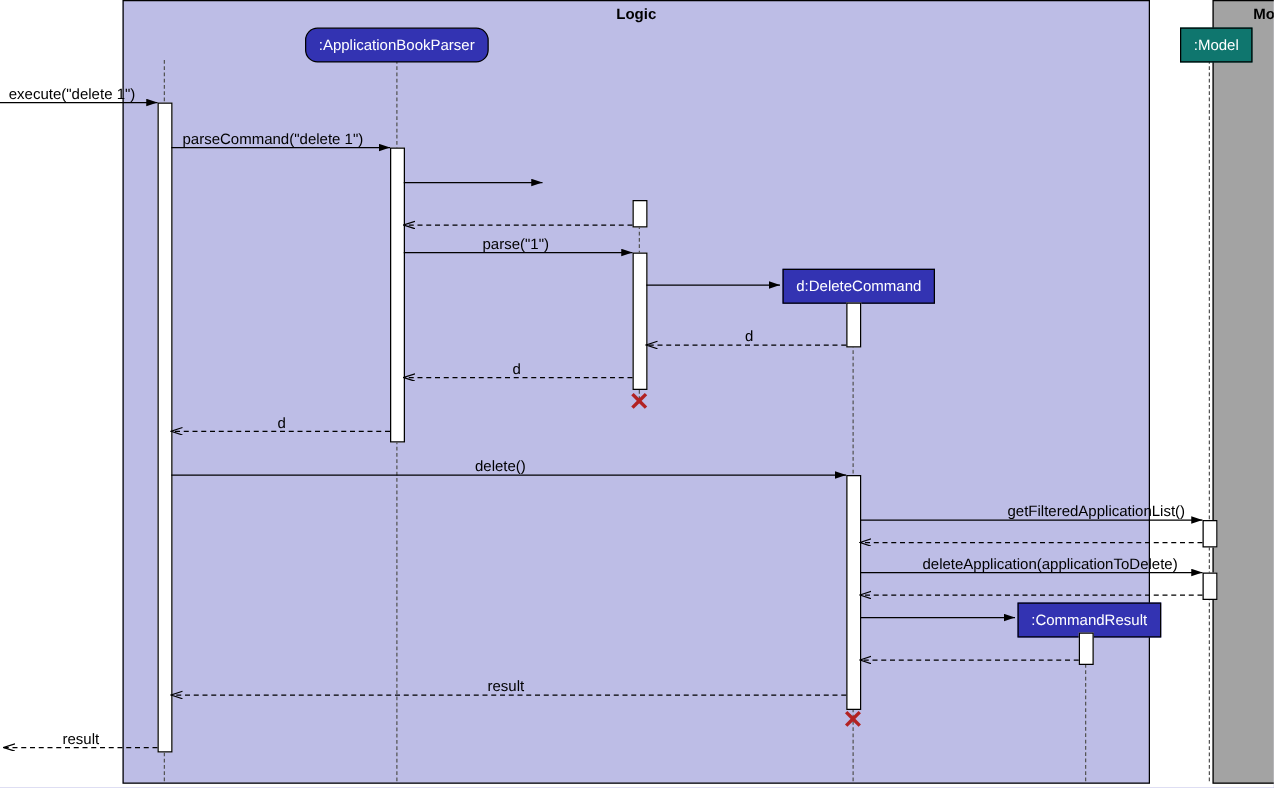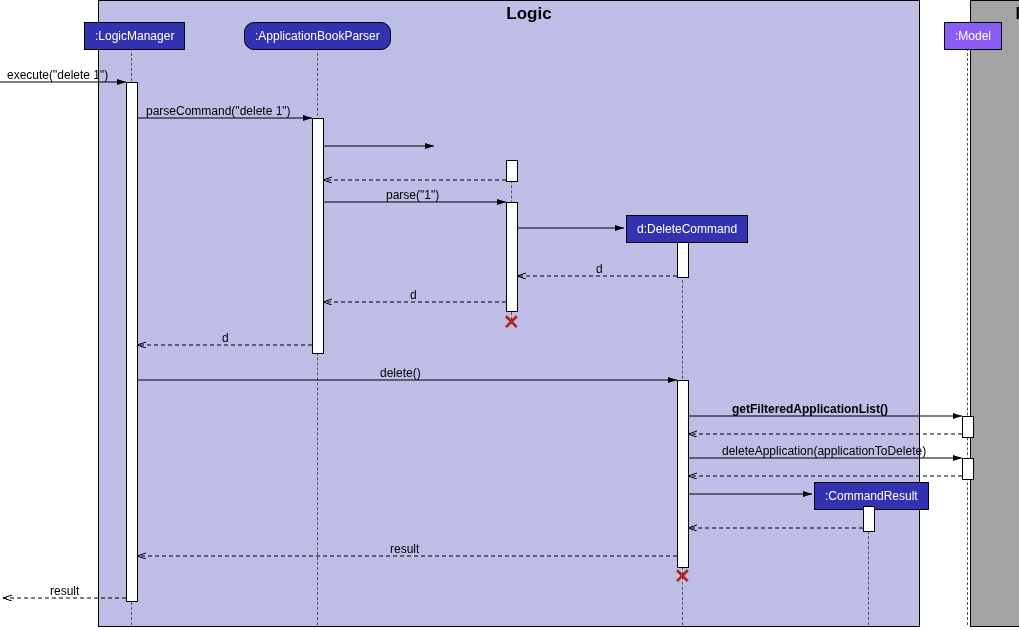--- a/index.html
+++ b/index.html
@@ -31,35 +31,34 @@
     width: 98px;
     height: 625px;
     background: #a3a3a3;
   }
   .frame-title {
     position: absolute;
     top: 3px;
     width: 100%;
     text-align: center;
     font-weight: bold;
-    font-size: 17px;
-    margin-left: 20px;
+    font-size: 12px;
   }
   .participant {
     position: absolute;
     background: #3333B2;
     color: #fff;
     border: 1px solid #000;
     padding: 6px 10px;
     font-size: 12px;
     text-align: center;
     white-space: nowrap;
   }
   .participant-model {
-    background: #8b5cf6;
+    background: #0f766e;
   }
   .lifeline {
     position: absolute;
     width: 0;
     border-left: 1px dashed #555;
   }
   .activation {
     position: absolute;
     width: 10px;
     background: #fff;
@@ -101,23 +100,20 @@
     <div class="frame-title">Model</div>
   </div>
 
   <div class="lifeline" style="left:131px; top:48px; height:577px;"></div>
   <div class="lifeline" style="left:317px; top:48px; height:577px;"></div>
   <div class="lifeline" style="left:511px; top:160px; height:160px;"></div>
   <div class="lifeline" style="left:682px; top:240px; height:385px;"></div>
   <div class="lifeline" style="left:868px; top:506px; height:119px;"></div>
   <div class="lifeline" style="left:967px; top:48px; height:577px;"></div>
 
-  <div class="participant" style="left:84px; top:22px;">
-    <span>:LogicManager</span>
-  </div>
   <div class="participant" style="left:244px; top:22px;border-radius:10px;">
     <span>:ApplicationBookParser</span>
   </div>
   <div class="participant" style="left:626px; top:215px;">
     <span>d:DeleteCommand</span>
   </div>
   <div class="participant" style="left:814px; top:482px;">
     <span>:CommandResult</span>
   </div>
   <div class="participant participant-model" style="left:944px; top:22px;">
@@ -184,18 +180,18 @@
     <line x1="126" y1="598" x2="3" y2="598" stroke="#000" stroke-width="1" stroke-dasharray="4,3" marker-end="url(#arrow-open)"></line>
   </svg>
 
   <div class="msg-label" style="left:7px; top:68px;">execute("delete 1")</div>
   <div class="msg-label" style="left:146px; top:104px;">parseCommand("delete 1")</div>
   <div class="msg-label" style="left:386px; top:188px;">parse("1")</div>
   <div class="msg-label" style="left:596px; top:262px;">d</div>
   <div class="msg-label" style="left:410px; top:288px;">d</div>
   <div class="msg-label" style="left:222px; top:331px;">d</div>
   <div class="msg-label" style="left:380px; top:366px;">delete()</div>
-  <div class="msg-label" style="left:732px; top:402px;font-weight:bold;">getFilteredApplicationList()</div>
-  <div class="msg-label" style="left:722px; top:444px;">deleteApplication(applicationToDelete)</div>
+  <div class="msg-label" style="left:806px; top:402px;">getFilteredApplicationList()</div>
+  <div class="msg-label" style="left:738px; top:444px;">deleteApplication(applicationToDelete)</div>
   <div class="msg-label" style="left:390px; top:542px;">result</div>
   <div class="msg-label" style="left:50px; top:584px;">result</div>
 
 </div>
 
 </body></html>

